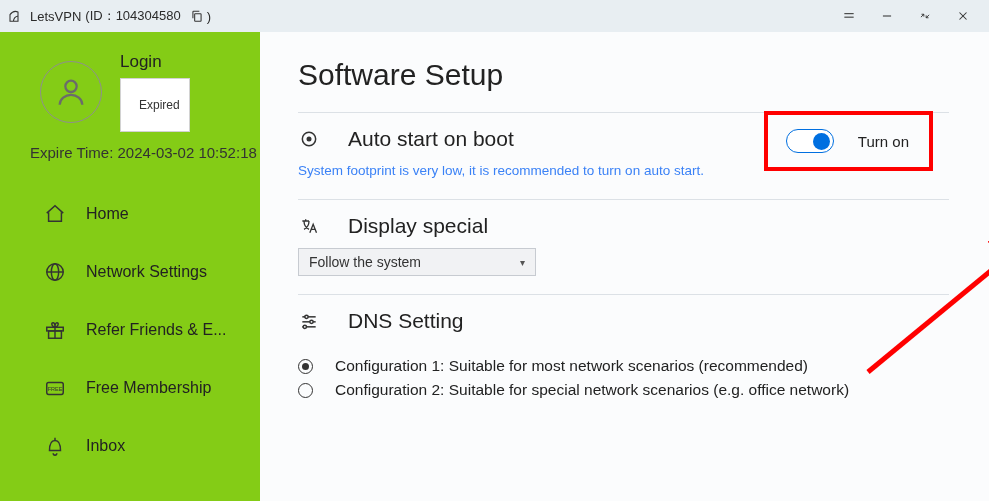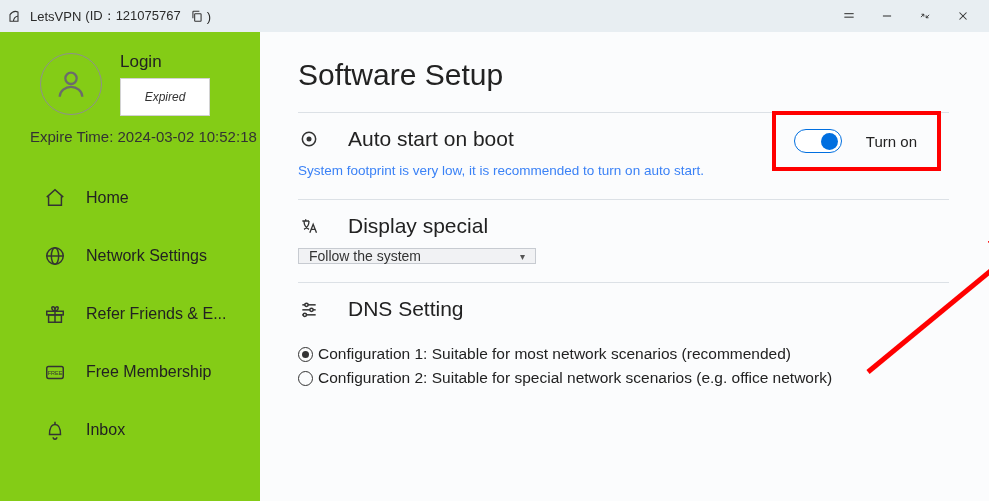--- a/index.html
+++ b/index.html
@@ -18,21 +18,21 @@
     .app { display: flex; height: calc(501px - 30px); }
     .sidebar { width: 260px; background: #84cc16; padding: 10px 0 0 0; }
     .main { flex: 1; background: #fbfcfd; padding: 20px 40px 0 38px; overflow: hidden; position: relative; }
 
     
     .profile { display: flex; align-items: center; gap: 18px; padding: 10px 0 8px 40px; }
     .avatar { width: 62px; height: 62px; border-radius: 50%; border: 1.5px solid #8f8f8f; display: flex; align-items: center; justify-content: center; }
     .avatar svg { width: 34px; height: 34px; color: #6b6b6b; }
     .profile-right { display: flex; flex-direction: column; gap: 6px; }
     .login-text { font-size: 17px; color: #222; }
-    .status-badge { background: #fff; border: 1px solid #d2d2d2; padding: 11px 18px; font-size: 12px; color: #333; text-align: center; width: 90px; font-style: italic; }
+    .status-badge { background: #fff; border: 1px solid #d2d2d2; padding: 19px 18px; font-size: 12px; color: #333; text-align: center; width: 70px; }
     .expire { font-size: 15px; color: #333; padding: 4px 0 0 30px; margin-bottom: 24px; }
 
     
     .nav { list-style: none; }
     .nav li { display: flex; align-items: center; gap: 20px; padding: 18px 0 18px 44px; font-size: 16px; color: #222; cursor: pointer; }
     .nav li .nav-icon { width: 22px; height: 22px; display: inline-flex; align-items: center; justify-content: center; color: #333; }
     .nav li .nav-icon svg { width: 22px; height: 22px; }
     .nav-label { white-space: nowrap; overflow: hidden; text-overflow: ellipsis; max-width: 160px; }
 
     
@@ -41,49 +41,49 @@
     
     .section { border-top: 1px solid #dce1e6; padding: 14px 0 18px 0; position: relative; }
     .section:last-child { border-bottom: 1px solid #dce1e6; }
     .section-head { display: flex; align-items: center; gap: 28px; margin-bottom: 10px; }
     .section-icon { width: 22px; height: 22px; display: inline-flex; align-items: center; justify-content: center; color: #333; }
     .section-icon svg { width: 20px; height: 20px; }
     .section-title { font-size: 21px; color: #222; font-weight: 400; }
     .section-desc { font-size: 13.5px; color: #3b82f6; line-height: 1.5; max-width: 420px; }
 
     
-    .toggle-box { position: absolute; right: 8px; top: -2px; border: 4px solid #ff0000; padding: 14px 20px 14px 18px; display: flex; align-items: center; gap: 24px; }
+    .toggle-box { position: absolute; right: 16px; top: -2px; border: 4px solid #ff0000; padding: 14px 20px 14px 18px; display: flex; align-items: center; gap: 24px; }
     .toggle { width: 48px; height: 24px; background: #fff; border: 1px solid #006fe0; border-radius: 14px; position: relative; cursor: pointer; }
     .toggle .knob { position: absolute; right: 3px; top: 2.5px; width: 17px; height: 17px; background: #006fe0; border-radius: 50%; }
     .toggle-label { font-size: 15px; color: #222; }
 
     
-    .select { margin-top: 8px; width: 238px; height: 16px; background: #f1f2f4; border: 1px solid #c7cbd1; display: flex; align-items: center; justify-content: space-between; padding: 0 10px; font-size: 14px; color: #333; cursor: pointer; }
+    .select { margin-top: 8px; width: 238px; height: 28px; background: #f1f2f4; border: 1px solid #c7cbd1; display: flex; align-items: center; justify-content: space-between; padding: 0 10px; font-size: 14px; color: #333; cursor: pointer; }
     .select .caret { font-size: 10px; color: #555; }
 
     
-    .radio-row { display: flex; align-items: center; gap: 5px; font-size: 15.5px; color: #222; margin: 6px 0; cursor: pointer; }
+    .radio-row { display: flex; align-items: center; gap: 22px; font-size: 15.5px; color: #222; margin: 6px 0; cursor: pointer; }
     .radio { width: 15px; height: 15px; border: 1.5px solid #333; border-radius: 50%; display: inline-flex; align-items: center; justify-content: center; flex-shrink: 0; }
     .radio.checked::after { content: ""; width: 7px; height: 7px; background: #333; border-radius: 50%; }
 
     
     .arrow-svg { position: absolute; left: 598px; top: 190px; width: 200px; height: 160px; pointer-events: none; }
   </style>
 </head>
 <body>
 
 <div class="titlebar">
   <span class="app-logo">
     <svg viewBox="0 0 24 24" fill="none" stroke="#333" stroke-width="1.6">
         <path d="M3 20 L3 10 Q8 3 15 6 L15 20 Z M8 20 Q9 13 15 12"></path>
       </svg>
   </span>
   <span class="title-text">LetsVPN</span>
   <span style="width:4px"></span>
-  <span class="title-text">(ID：121075767</span>
+  <span class="title-text">(ID：104304580</span>
   <span style="width:6px"></span>
   <span class="win-btn">
     <svg viewBox="0 0 24 24" fill="none" stroke="#333" stroke-width="1.8">
         <rect x="8" y="8" width="11" height="13" rx="1"></rect>
         <path d="M5 16 V5 a1 1 0 0 1 1-1 h10"></path>
       </svg>
   </span>
   <span class="title-text">)</span>
   <span class="spacer"></span>
   <div class="win-controls">

